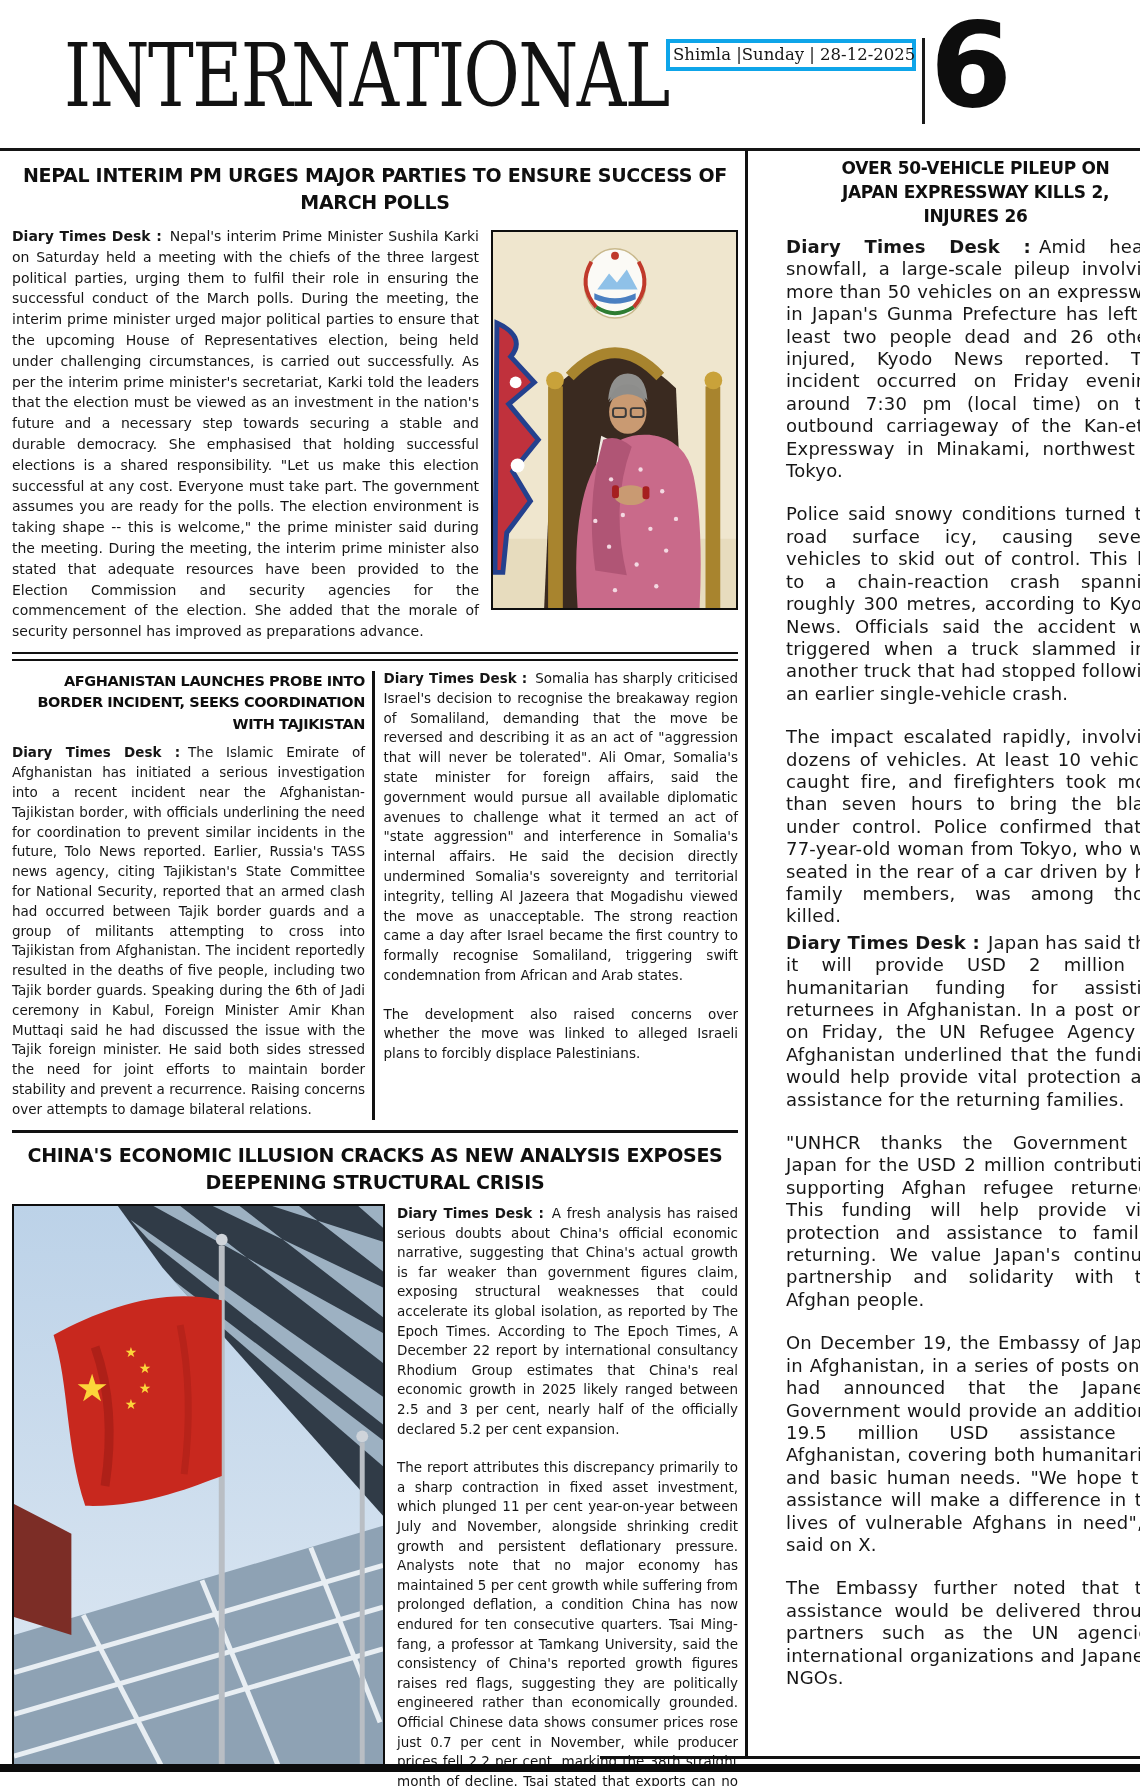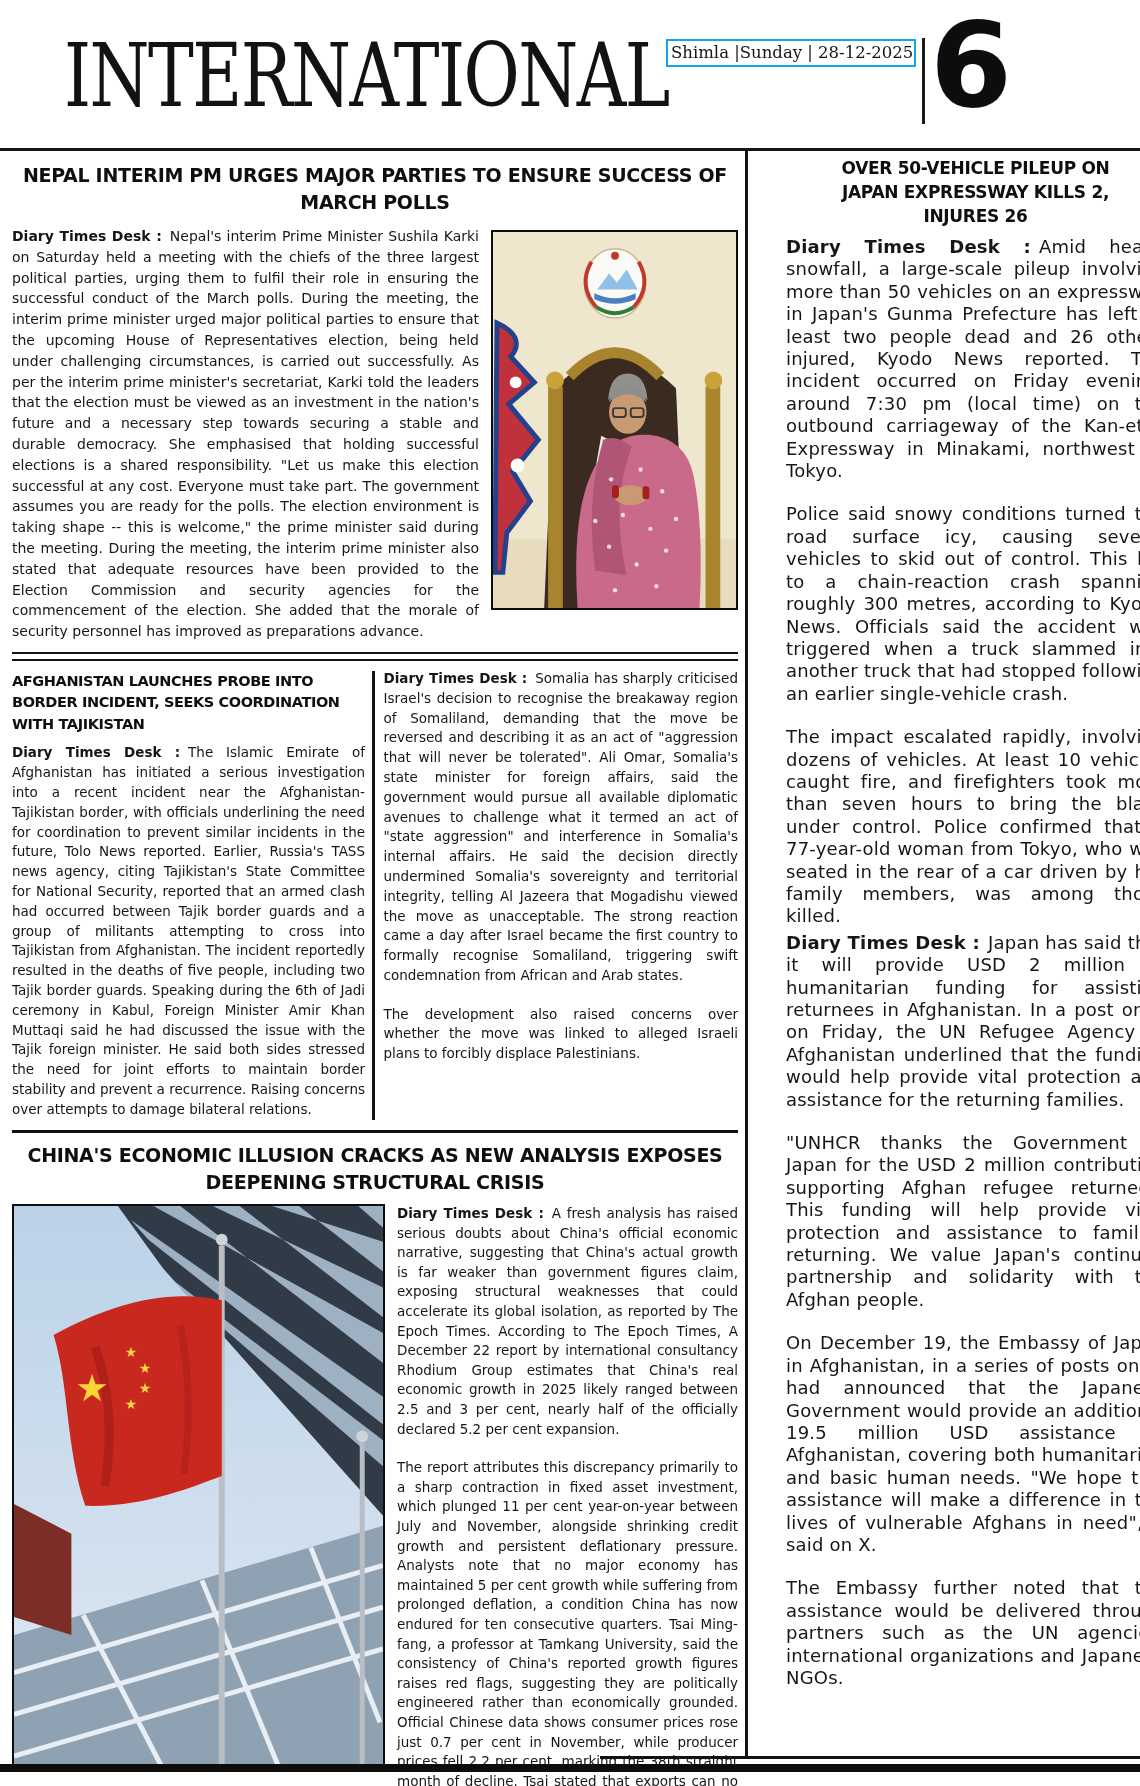--- a/index.html
+++ b/index.html
@@ -8,31 +8,31 @@
   figure{margin:0;}
   h1,h2,p{margin:0;}
 
   
   .section-title{position:absolute;left:64px;top:24px;font-family:"DejaVu Serif","Liberation Serif",serif;
         font-size:88px;font-weight:500;letter-spacing:-2px;transform:scaleX(.78);transform-origin:left center;
         white-space:nowrap;color:#121212;}
   .masthead{position:absolute;left:666px;top:36px;width:250px;text-align:center;}
   .mast-name{font-family:"DejaVu Serif","Liberation Serif",serif;font-size:36px;letter-spacing:1px;
         color:#151515;border-bottom:3px solid #1a1a1a;padding-bottom:5px;white-space:nowrap;}
-  .mast-date{margin-top:3px;border:2px solid #0ea5e9;font-family:"DejaVu Serif","Liberation Serif",serif;
+  .mast-date{margin-top:3px;border:4px solid #0ea5e9;font-family:"DejaVu Serif","Liberation Serif",serif;
         font-size:16.5px;padding:2px 3px 3px;white-space:nowrap;}
   .mast-sep{position:absolute;left:922px;top:38px;width:3px;height:86px;background:#1a1a1a;}
   .page-num{position:absolute;left:930px;top:2px;font-size:118px;font-weight:700;line-height:126px;color:#0d0d0d;}
   .header-rule{position:absolute;left:0;top:148px;width:1140px;height:3px;background:#151515;}
 
   
   .byline{font-weight:700;margin-right:8px;}
   .jp{text-align:justify;}
   .hl-lg{font-size:19px;line-height:27px;font-weight:700;text-align:center;letter-spacing:-.3px;color:#0f0f0f;}
-  .hl-md{font-size:14.5px;line-height:21.5px;font-weight:700;text-align:left;letter-spacing:-.4px;color:#0f0f0f;}
+  .hl-md{font-size:14.5px;line-height:21.5px;font-weight:700;text-align:right;letter-spacing:-.4px;color:#0f0f0f;}
 
   
   .left-area{position:absolute;left:12px;top:158px;width:726px;}
   .nepal-body{font-size:14px;line-height:20.8px;}
   .nepal-photo{float:right;width:247px;height:380px;border:2.5px solid #0e0e0e;margin:4px 0 6px 12px;
         box-sizing:border-box;overflow:hidden;}
   .nepal-photo svg{display:block;width:100%;height:100%;}
   .nepal h2{margin:4px 0 10px;}
   .double-rule{clear:both;height:5px;border-top:2.5px solid #111;border-bottom:2.5px solid #111;margin:10px 0 8px;}
   .two-col{display:flex;align-items:stretch;}

